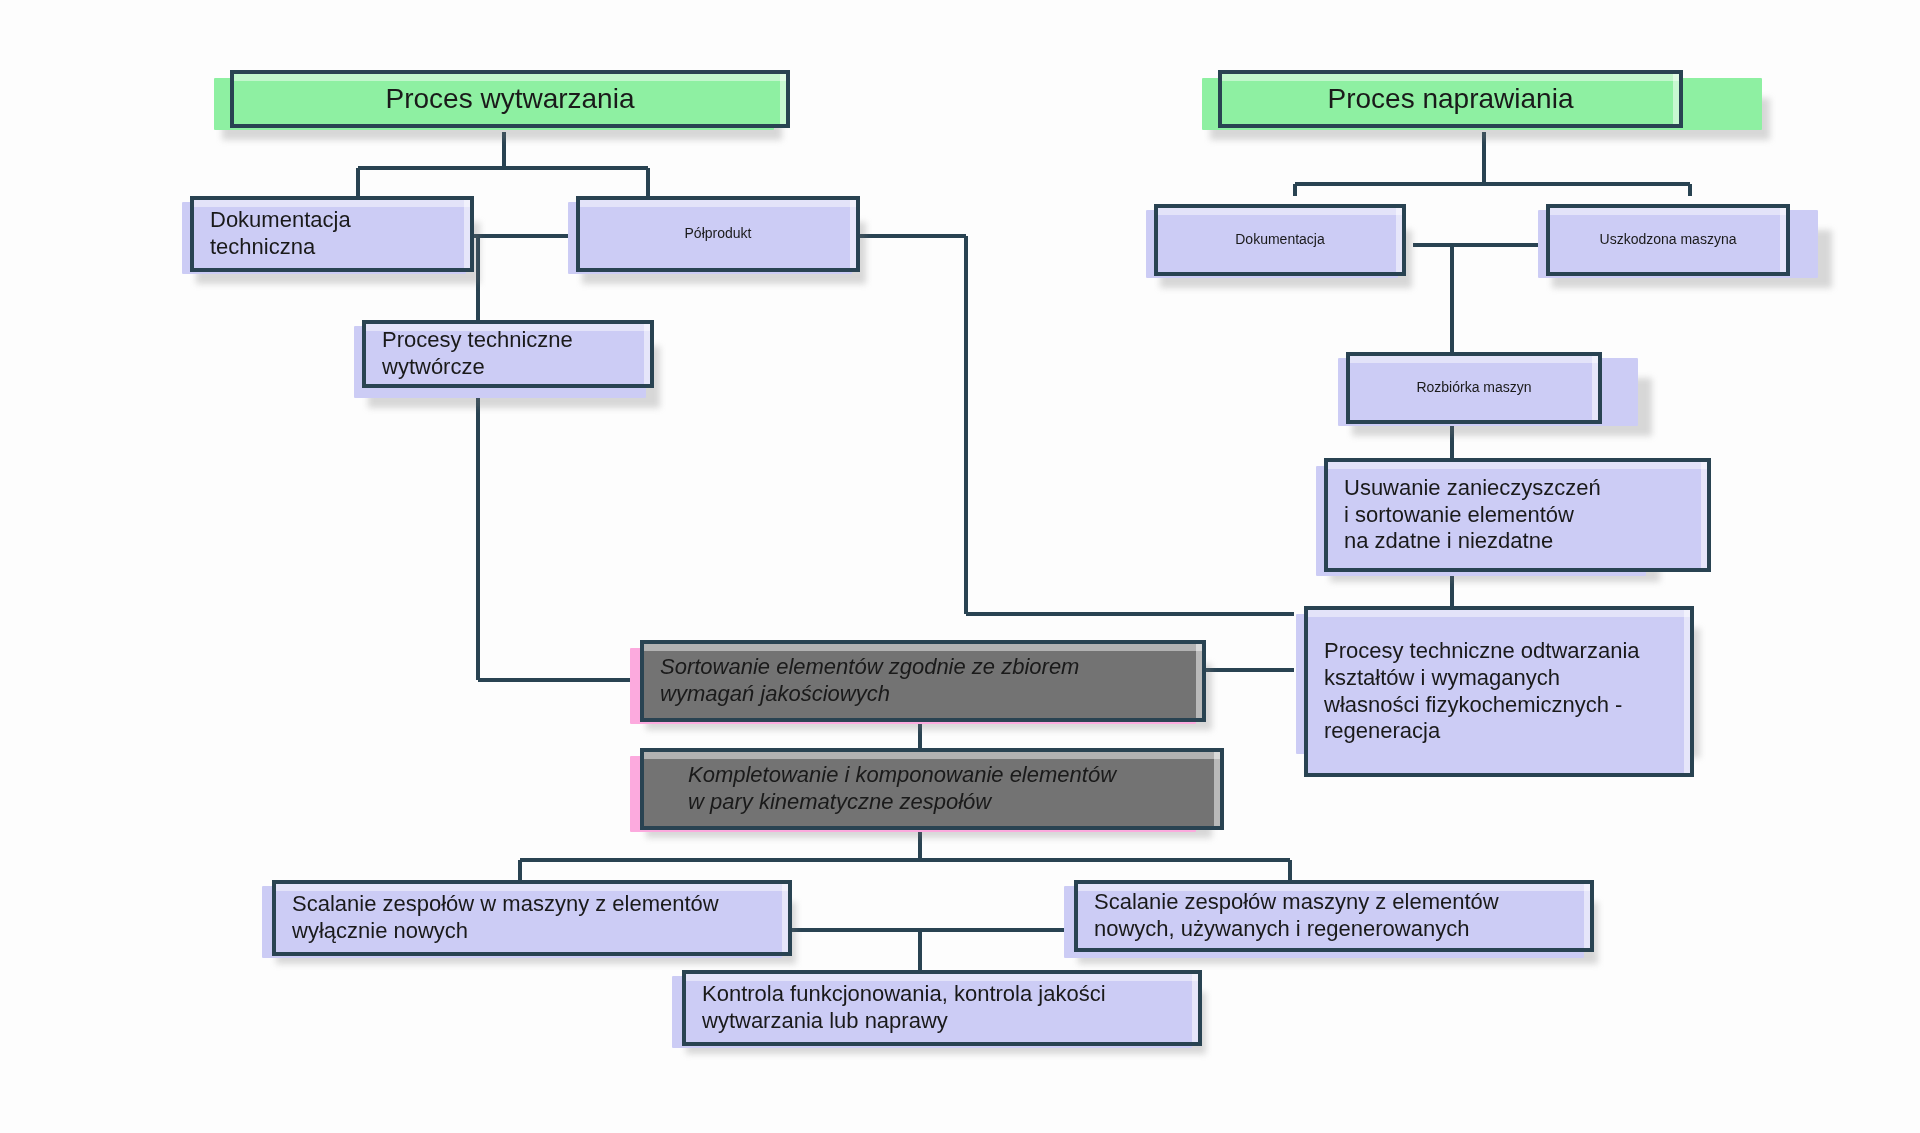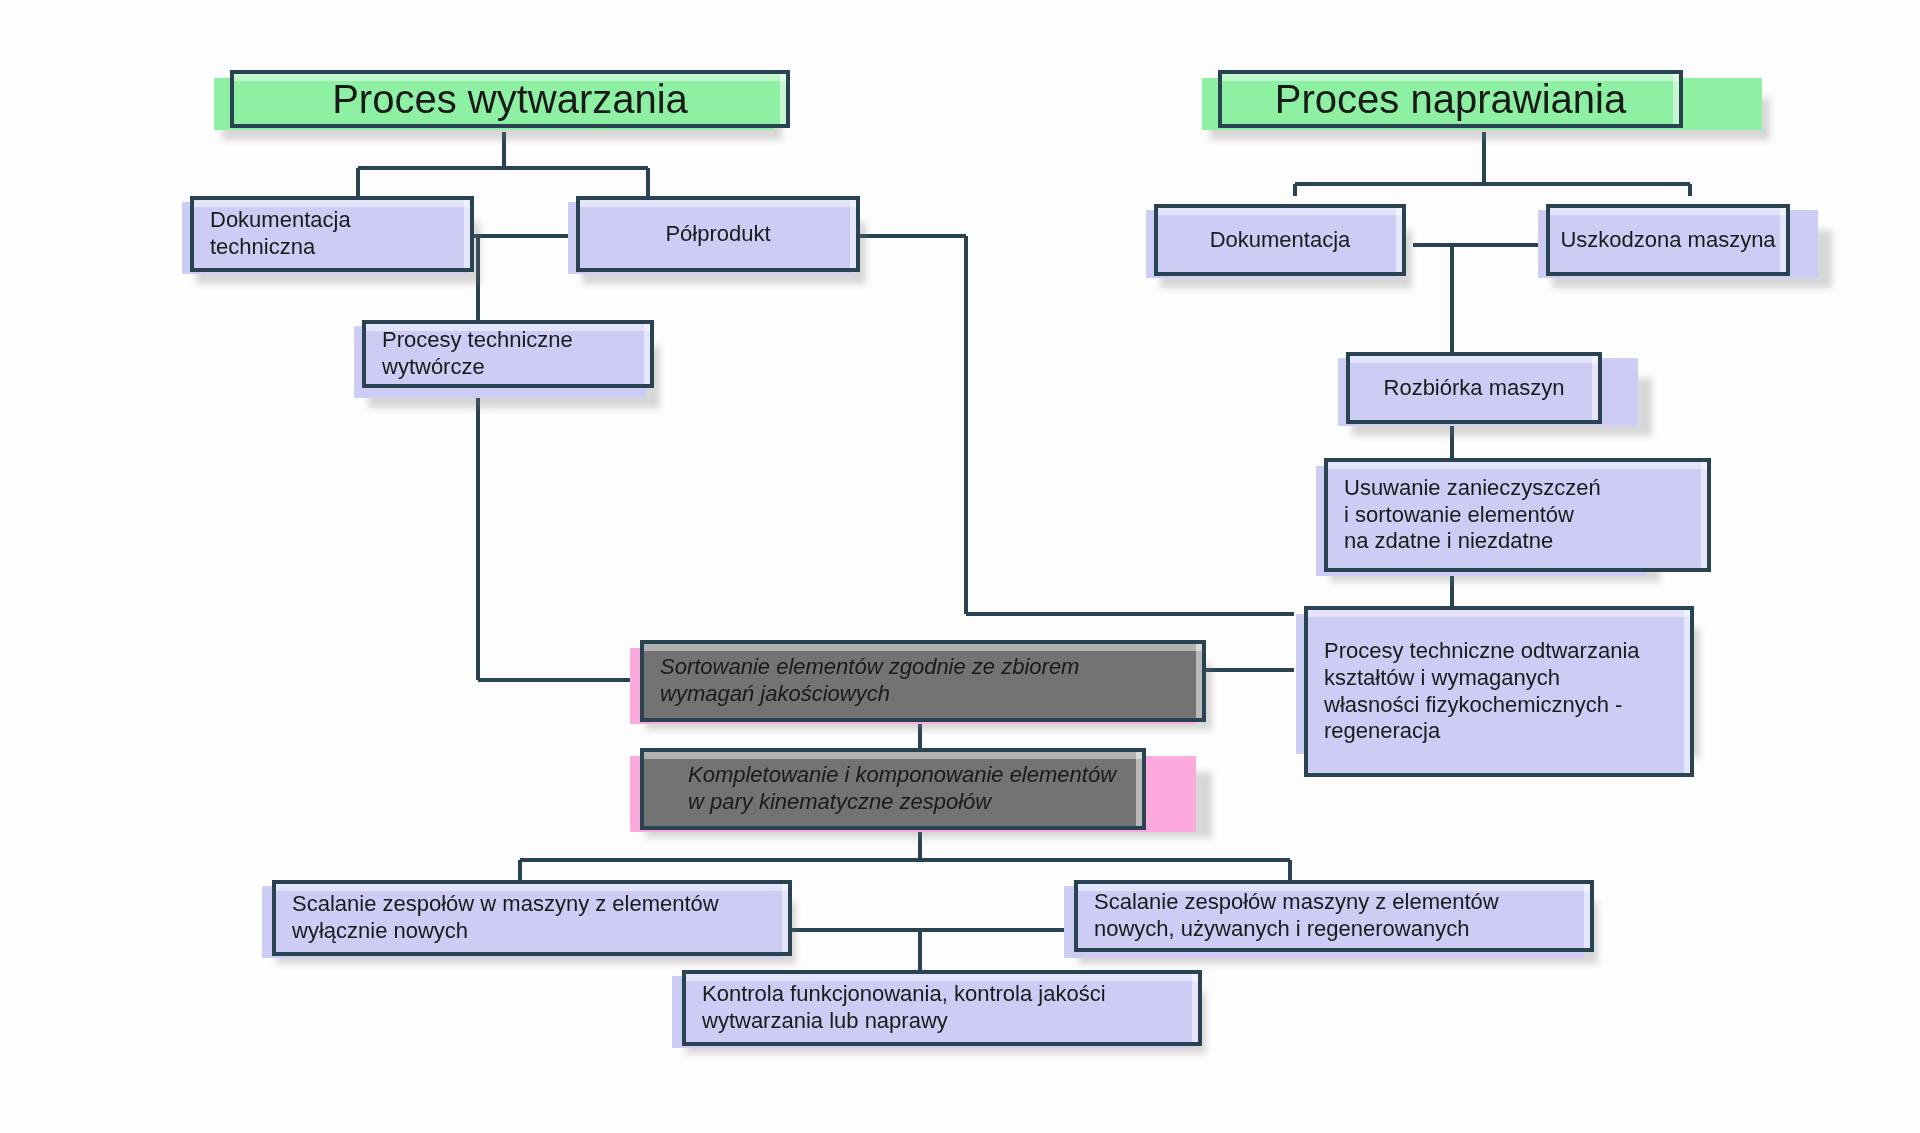--- a/index.html
+++ b/index.html
@@ -74,26 +74,26 @@
   .green  { background: #8ef0a2; }
   .purple { background: #ccccf5; }
   .pink   { background: #737373; font-style: italic; }
 
   .slab.green-s  { background: #8ef0a2; }
   .slab.purple-s { background: #ccccf5; }
   .slab.pink-s   { background: #fcaade; }
 
   
   .title-txt {
-    font-size: 40px;
+    font-size: 28px;
     text-align: center;
     justify-content: center;
   }
   .mid-txt {
-    font-size: 22px;
+    font-size: 14px;
     text-align: center;
     justify-content: center;
     align-items: center;
   }
   .body-txt {
     font-size: 22px;
     text-align: left;
     padding-left: 16px;
     padding-right: 10px;
   }
@@ -223,21 +223,21 @@
 
   <div class="shadow" style="left:646px; top:664px; width:566px; height:66px;"></div>
   <div class="slab pink-s" style="left:630px; top:648px; width:566px; height:76px;"></div>
   <div class="node pink body-txt" style="left:640px; top:640px; width:566px; height:82px;">
     <span class="txt">Sortowanie elementów zgodnie ze zbiorem
 wymagań jakościowych</span>
   </div>
 
   <div class="shadow" style="left:646px; top:772px; width:566px; height:66px;"></div>
   <div class="slab pink-s" style="left:630px; top:756px; width:566px; height:76px;"></div>
-  <div class="node pink body-txt" style="left:640px; top:748px; width:506px; height:82px;padding-left:44px;">
+  <div class="node pink body-txt" style="left:640px; top:748px; width:584px; height:82px;padding-left:44px;">
     <span class="txt">Kompletowanie i komponowanie elementów
 w pary kinematyczne zespołów</span>
   </div>
 
   <div class="shadow" style="left:276px; top:902px; width:520px; height:62px;"></div>
   <div class="slab purple-s" style="left:262px; top:886px; width:520px; height:72px;"></div>
   <div class="node purple body-txt" style="left:272px; top:880px; width:520px; height:76px;">
     <span class="txt">Scalanie zespołów w maszyny z elementów
 wyłącznie nowych</span>
   </div>

